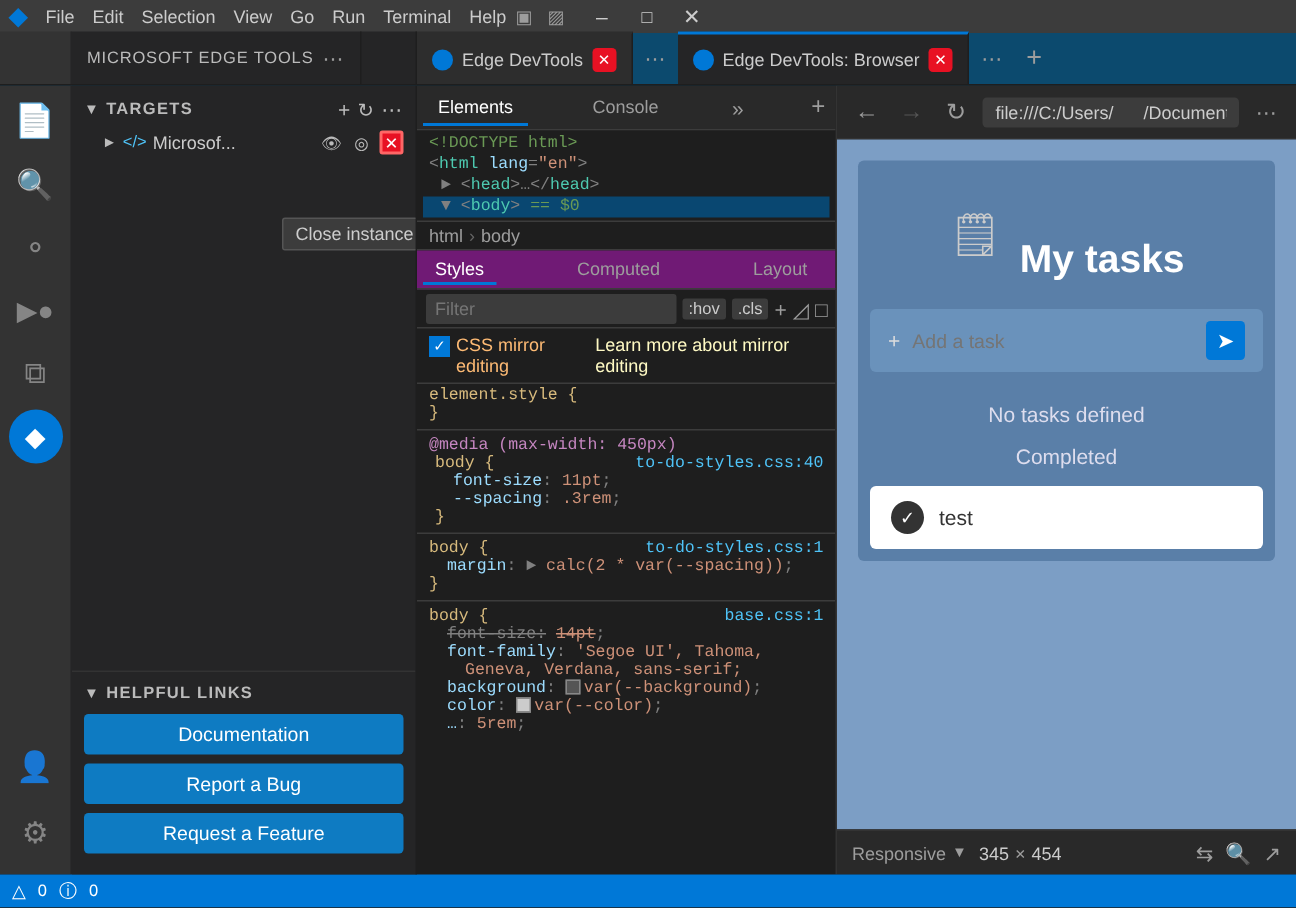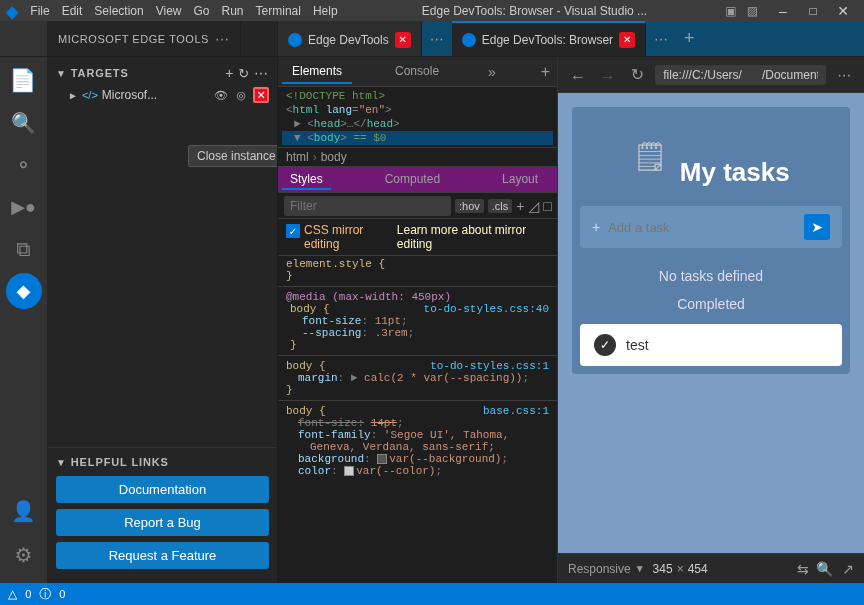--- a/index.html
+++ b/index.html
@@ -16,21 +16,20 @@
 <div style="background:#3c3c3c;height:22px;display:flex;align-items:center;padding:0 6px;gap:0;font-size:12px;color:#ccc;user-select:none;">
   <span style="color:#0078d7;font-weight:bold;font-size:16px;margin-right:6px;">◆</span>
   <span style="padding:0 6px;cursor:pointer;">File</span>
   <span style="padding:0 6px;cursor:pointer;">Edit</span>
   <span style="padding:0 6px;cursor:pointer;">Selection</span>
   <span style="padding:0 6px;cursor:pointer;">View</span>
   <span style="padding:0 6px;cursor:pointer;">Go</span>
   <span style="padding:0 6px;cursor:pointer;">Run</span>
   <span style="padding:0 6px;cursor:pointer;">Terminal</span>
   <span style="padding:0 6px;cursor:pointer;">Help</span>
-  <span style="flex:1;text-align:center;font-size:12px;overflow:hidden;white-space:nowrap;">Edge DevTools: Browser - Visual Studio ...</span>
   <span style="font-size:12px;margin-right:10px;color:#9d9d9d;">▣</span>
   <span style="font-size:12px;margin-right:10px;color:#9d9d9d;">▨</span>
   <span style="width:30px;height:22px;display:flex;align-items:center;justify-content:center;cursor:pointer;font-size:14px;">–</span>
   <span style="width:30px;height:22px;display:flex;align-items:center;justify-content:center;cursor:pointer;font-size:12px;">□</span>
   <span style="width:30px;height:22px;display:flex;align-items:center;justify-content:center;cursor:pointer;font-size:14px;">✕</span>
 </div>
 
 <div style="background:#0c4a6e;height:35px;display:flex;align-items:flex-end;border-bottom:1px solid #1e1e1e;">
 
   <div style="width:48px;height:35px;background:#333;flex-shrink:0;border-right:1px solid #252526;"></div>
@@ -200,20 +199,21 @@
         <div style="display:flex;justify-content:space-between;">
           <span style="color:#d7ba7d;">body {</span>
           <span style="color:#4fc3f7;cursor:pointer;font-size:11px;">base.css:1</span>
         </div>
         <div style="padding-left:12px;">
           <div><span style="color:#9cdcfe;text-decoration:line-through;color:#808080;">font-size</span><span style="color:#808080;text-decoration:line-through;">:</span> <span style="color:#ce9178;text-decoration:line-through;">14pt</span><span style="color:#808080;">;</span></div>
           <div><span style="color:#9cdcfe;">font-family</span><span style="color:#808080;">:</span> <span style="color:#ce9178;">'Segoe UI', Tahoma,</span></div>
           <div style="padding-left:12px;"><span style="color:#ce9178;">Geneva, Verdana, sans-serif;</span></div>
           <div><span style="color:#9cdcfe;">background</span><span style="color:#808080;">:</span> <span style="display:inline-block;width:10px;height:10px;background:#555;border:1px solid #888;vertical-align:middle;margin-right:2px;"></span><span style="color:#ce9178;">var(--background)</span><span style="color:#808080;">;</span></div>
           <div><span style="color:#9cdcfe;">color</span><span style="color:#808080;">:</span> <span style="display:inline-block;width:10px;height:10px;background:#ccc;border:1px solid #888;vertical-align:middle;margin-right:2px;"></span><span style="color:#ce9178;">var(--color)</span><span style="color:#808080;">;</span></div>
+          <div><span style="color:#9cdcfe;">…</span><span style="color:#808080;">:</span> <span style="color:#ce9178;">5rem</span><span style="color:#808080;">;</span></div>
         </div>
       </div>
     </div>
   </div>
 
   <div style="flex:1;background:#252526;display:flex;flex-direction:column;min-width:0;">
 
     <div style="display:flex;align-items:center;gap:6px;padding:4px 8px;background:#292929;border-bottom:1px solid #333;height:36px;">
       <div style="width:24px;height:24px;display:flex;align-items:center;justify-content:center;color:#9d9d9d;cursor:pointer;border-radius:3px;font-size:16px;">←</div>
       <div style="width:24px;height:24px;display:flex;align-items:center;justify-content:center;color:#555;cursor:pointer;border-radius:3px;font-size:16px;">→</div>

